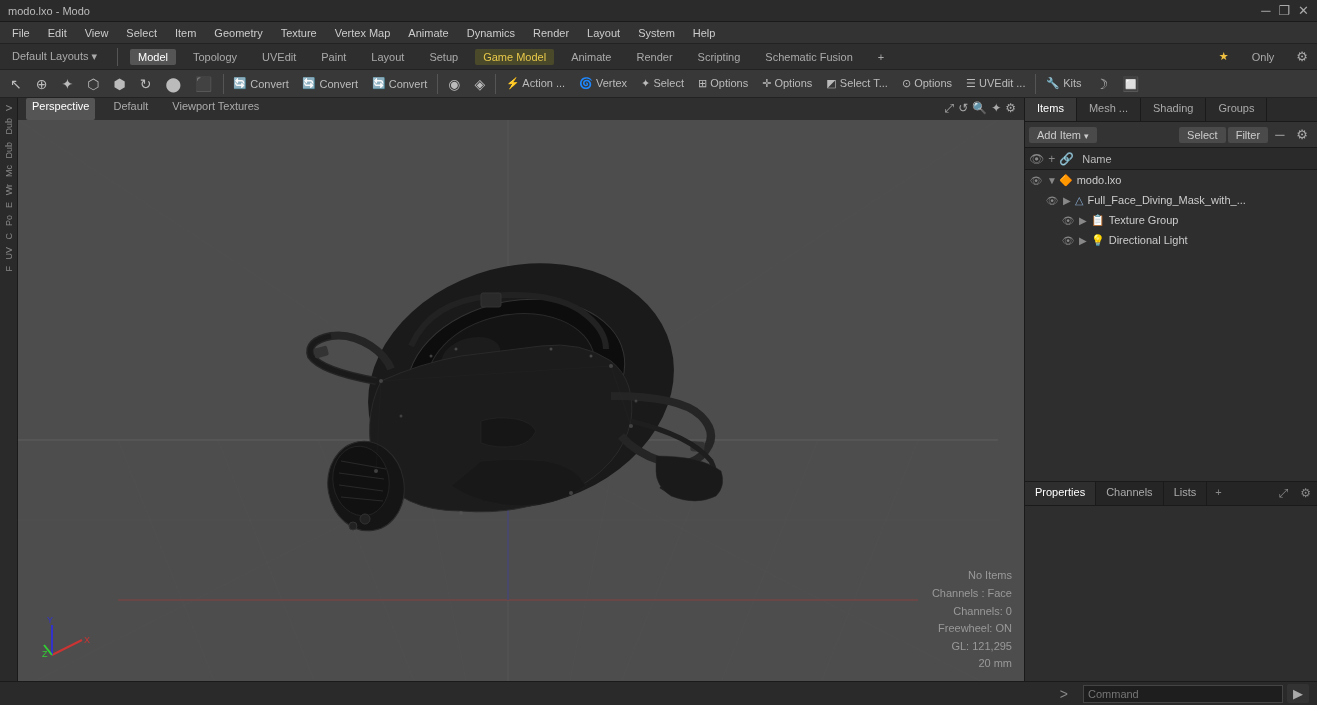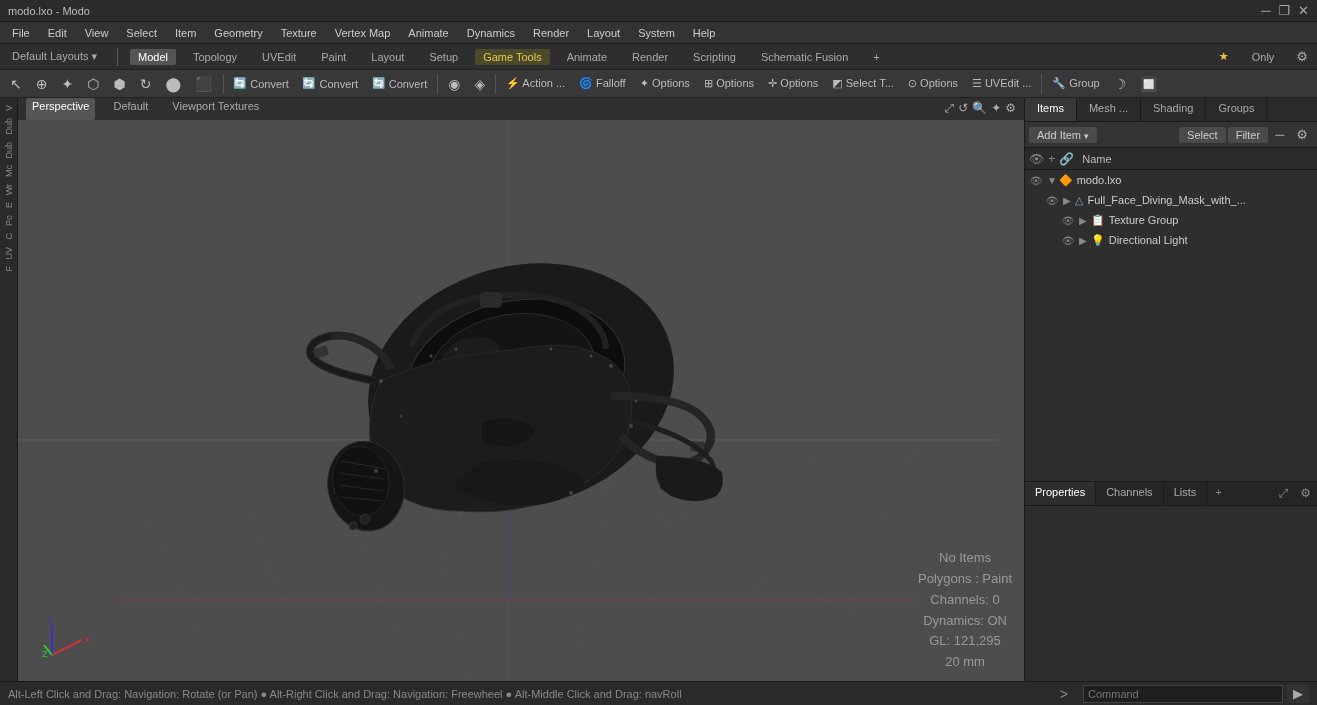--- a/index.html
+++ b/index.html
@@ -180,22 +180,22 @@
       left: 24px;
       width: 50px;
       height: 50px;
     }
 
     
     #viewport-info {
       position: absolute;
       bottom: 8px;
       right: 12px;
-      text-align: center;
-      font-size: 13px;
+      text-align: right;
+      font-size: 11px;
       color: #999;
       line-height: 1.6;
     }
 
     
     #right-panel {
       width: 293px;
       background: #2e2e2e;
       border-left: 1px solid #1a1a1a;
       display: flex;
@@ -379,21 +379,21 @@
 
 <div id="toolbar1">
   <div class="tb1-item">Default Layouts ▾</div>
   <div class="tb1-separator"></div>
   <div class="tb1-item active">Model</div>
   <div class="tb1-item">Topology</div>
   <div class="tb1-item">UVEdit</div>
   <div class="tb1-item">Paint</div>
   <div class="tb1-item">Layout</div>
   <div class="tb1-item">Setup</div>
-  <div class="tb1-item highlight">Game Tools</div>
+  <div class="tb1-item highlight">Game Model</div>
   <div class="tb1-item">Animate</div>
   <div class="tb1-item">Render</div>
   <div class="tb1-item">Scripting</div>
   <div class="tb1-item">Schematic Fusion</div>
   <div class="tb1-item">+</div>
   <div class="tb1-spacer"></div>
   <span class="tb1-star">★</span>
   <div class="tb1-item">Only</div>
   <div class="it-icon-btn">⚙</div>
 </div>
@@ -430,29 +430,29 @@
   <div class="tb2-item"><span>🔄</span> Convert</div>
   <div class="tb2-separator"></div>
   <div class="tb2-item">
       <span class="tb2-icon">◉</span>
     </div>
   <div class="tb2-item">
       <span class="tb2-icon">◈</span>
     </div>
   <div class="tb2-separator"></div>
   <div class="tb2-item">⚡ Action ...</div>
-  <div class="tb2-item">🌀 Falloff</div>
-  <div class="tb2-item">✦ Options</div>
+  <div class="tb2-item">🌀 Vertex</div>
+  <div class="tb2-item">✦ Select</div>
   <div class="tb2-item">⊞ Options</div>
   <div class="tb2-item">✛ Options</div>
   <div class="tb2-item">◩ Select T...</div>
   <div class="tb2-item">⊙ Options</div>
   <div class="tb2-item">☰ UVEdit ...</div>
   <div class="tb2-separator"></div>
-  <div class="tb2-item">🔧 Group</div>
+  <div class="tb2-item">🔧 Kits</div>
   <div class="tb2-item">
       <span class="tb2-icon">☽</span>
     </div>
   <div class="tb2-item">
       <span class="tb2-icon">🔲</span>
     </div>
 </div>
 
 <div id="main">
 
@@ -583,23 +583,23 @@
         <line x1="10" y1="40" x2="40" y2="25" stroke="#cc3333" stroke-width="2"></line>
         <text x="42" y="28" fill="#cc3333" font-size="9">X</text>
         <line x1="10" y1="40" x2="10" y2="10" stroke="#3333cc" stroke-width="2"></line>
         <text x="5" y="8" fill="#3333cc" font-size="9">Y</text>
         <line x1="10" y1="40" x2="2" y2="30" stroke="#33cc33" stroke-width="2"></line>
         <text x="0" y="42" fill="#33cc33" font-size="9">Z</text>
       </svg>
 
       <div id="viewport-info">
         <div>No Items</div>
-        <div>Polygons : Paint</div>
+        <div>Channels : Face</div>
         <div>Channels: 0</div>
-        <div>Dynamics: ON</div>
+        <div>Freewheel: ON</div>
         <div>GL: 121,295</div>
         <div>20 mm</div>
       </div>
     </div>
   </div>
 
   <div id="right-panel">
 
     <div id="panel-tabs">
       <div class="panel-tab active">Items</div>
@@ -672,19 +672,18 @@
         <div class="prop-tab-icon">⤢</div>
         <div class="prop-tab-icon">⚙</div>
       </div>
       <div id="prop-content"></div>
     </div>
 
   </div>
 </div>
 
 <div id="statusbar">
-  <span>Alt-Left Click and Drag: Navigation: Rotate (or Pan) ● Alt-Right Click and Drag: Navigation: Freewheel ● Alt-Middle Click and Drag: navRoll</span>
   <div id="cmd-area">
     <span class="cmd-arrow">&gt;</span>
     <input id="cmd-input" type="text" placeholder="Command" style="">
     <div class="it-icon-btn" style="background:#333; padding: 2px 6px;">▶</div>
   </div>
 </div>
 
 </body></html>

